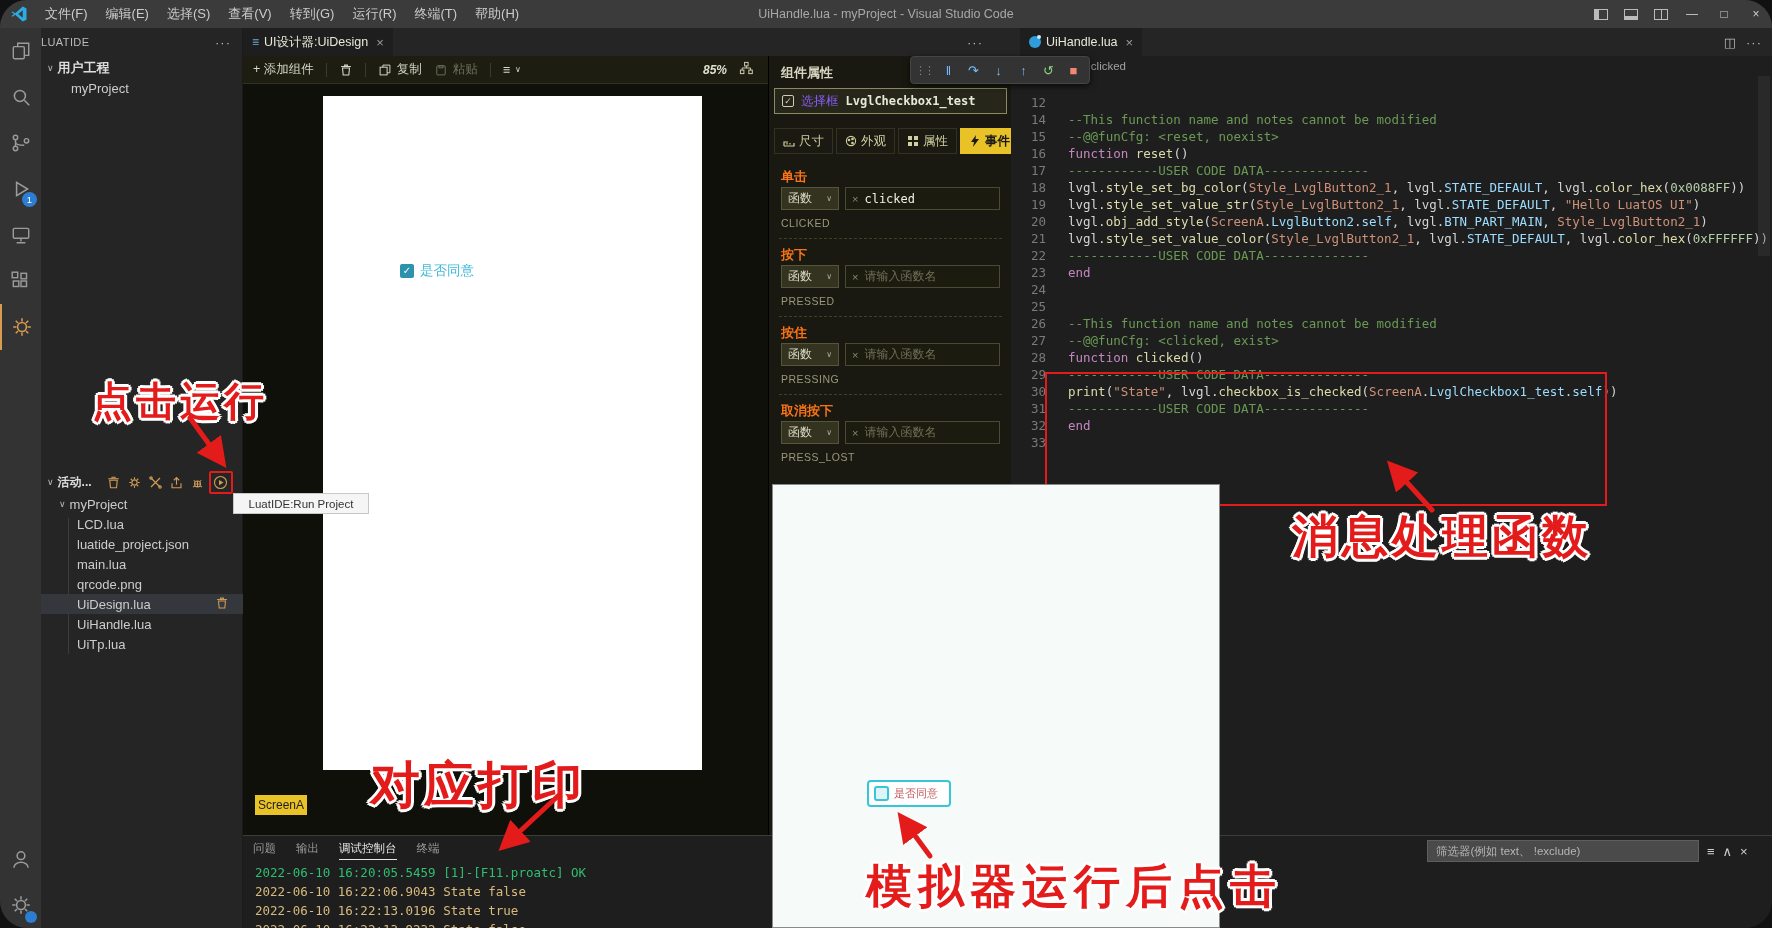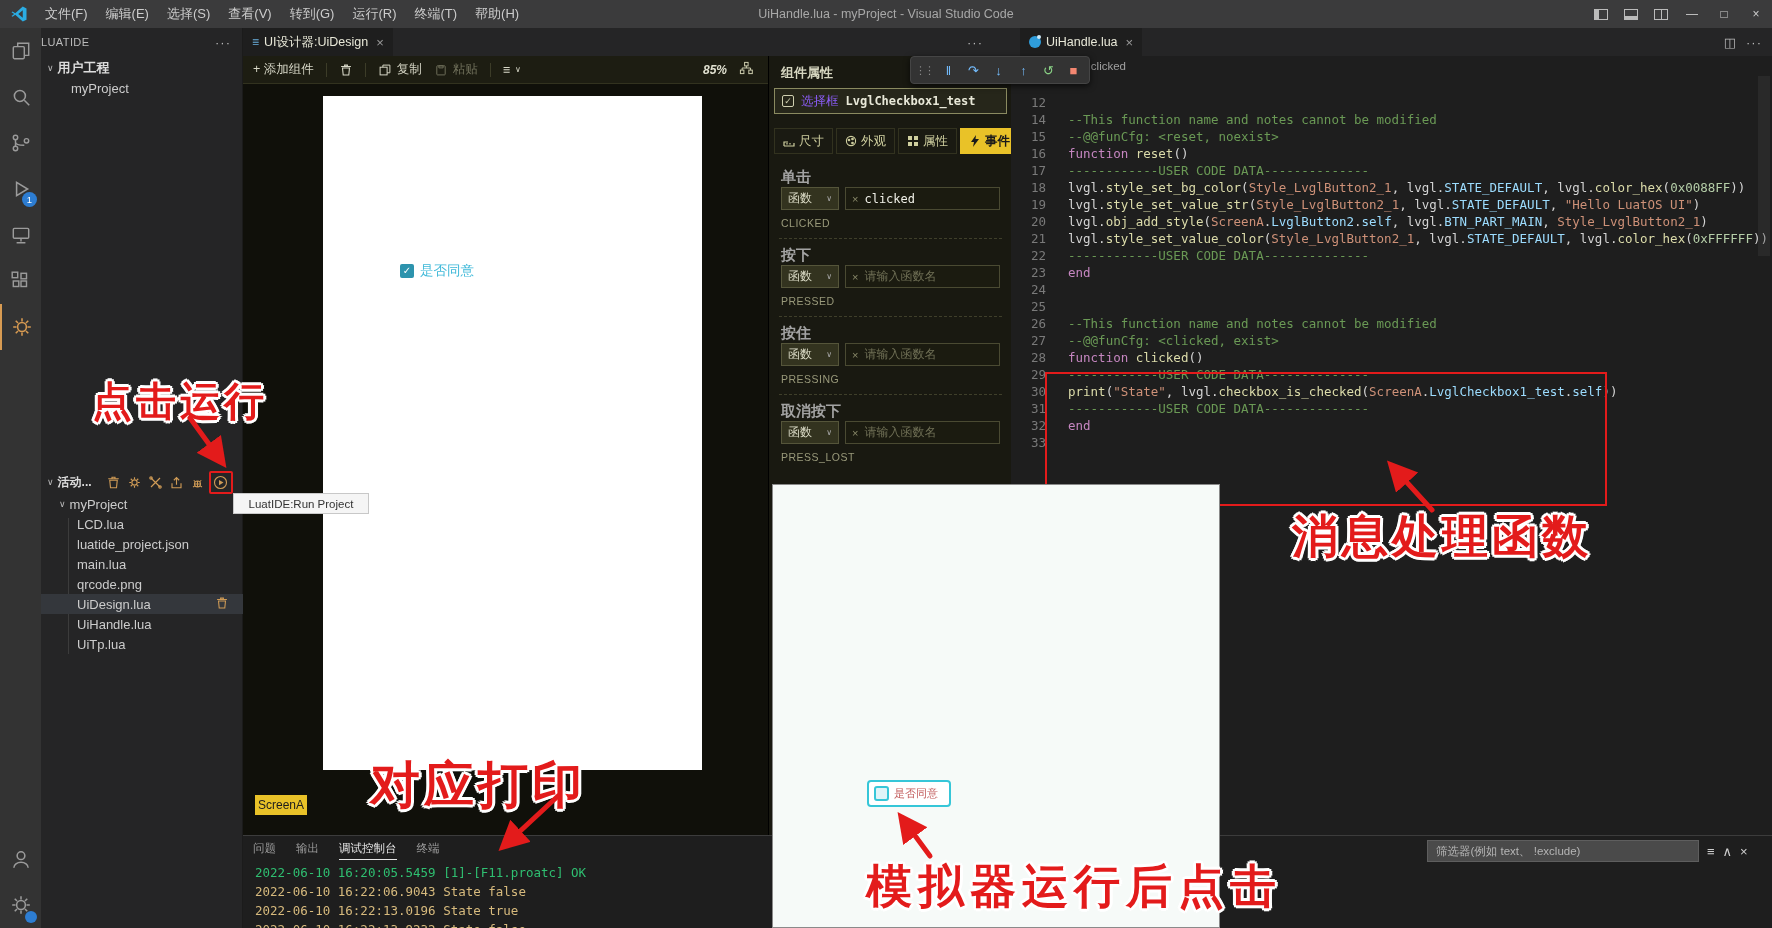--- a/index.html
+++ b/index.html
@@ -1,19 +1,19 @@
 <!DOCTYPE html>
 <html><head>
 <meta charset="utf-8">
 <style>
   * { margin:0; padding:0; box-sizing:border-box; }
   html,body { background:#111; }
   #app { position:relative; width:1772px; height:928px; overflow:hidden;
          background:#1e1e1e; font-family:"Liberation Sans", sans-serif;
-         font-size:13px; color:#ccc; user-select:none; }
+         font-size:13px; color:#ccc; user-select:none;border-radius:27px; }
   .abs { position:absolute; }
 
   
   #titlebar { left:0; top:0; width:1772px; height:28px; background:#3b3b3c;
               display:flex; align-items:center; z-index:4; }
   #vscode-logo { width:18px; height:18px; margin:0 8px 0 10px; }
   .menu-item { padding:0 9px; height:28px; line-height:28px; color:#cccccc; font-size:13px; cursor:default; }
   #window-title { position:absolute; left:0; right:0; text-align:center; color:#a8a8a8;
                   font-size:12.5px; pointer-events:none; }
   #titlebar-right { margin-left:auto; display:flex; align-items:center; height:28px; z-index:2; }
@@ -98,21 +98,21 @@
   #widget-cb-ico { width:12px; height:12px; border:1px solid #cfcfb0; border-radius:2px; color:#cfcfb0;
                    font-size:9px; line-height:11px; text-align:center; }
   #widget-type { color:#8b5cf6; font-size:12.5px; }
   #widget-name { color:#e8e8d8; font-family:"DejaVu Sans Mono", monospace; font-size:12px; font-weight:bold; }
   #props-tabs { left:5px; top:72px; width:233px; height:26px; display:flex; gap:3px; }
   .ptab { flex:0 0 auto; padding:0 8px; height:26px; display:flex; align-items:center; gap:4px;
           background:#23231636; color:#cfcf9f; font-size:12.5px; border:1px solid #32321f; cursor:pointer; }
   .ptab svg { width:12px; height:12px; }
   .ptab.active { background:#e9c228; color:#1a1a1a; font-weight:bold; border-color:#e9c228; }
   .ev-sec { position:absolute; left:0; width:243px; height:78px; }
-  .ev-label { position:absolute; left:12px; top:0; font-weight:bold; color:#a3a3a3; font-size:15px; }
+  .ev-label { position:absolute; left:12px; top:0; font-weight:bold; color:#f97316; font-size:13px; }
   .ev-row { position:absolute; left:12px; top:19px; display:flex; gap:6px; }
   .ev-select { width:58px; height:23px; background:#33331f; border:1px solid #55553a; color:#ddddc8;
                font-size:12px; display:flex; align-items:center; justify-content:space-between;
                padding:0 6px; cursor:pointer; }
   .ev-select .car { font-size:8px; color:#aaa; }
   .ev-input { width:155px; height:23px; background:#1b1b10; border:1px solid #4a4a32; display:flex;
               align-items:center; padding:0 6px; gap:6px; cursor:text; }
   .ev-x { color:#8a8a6a; font-size:11px; }
   .ev-val { font-family:"DejaVu Sans Mono", monospace; font-size:12px; color:#f0f0e8; }
   .ev-val.ph { color:#6f6f55; font-family:"Liberation Sans", sans-serif; }

